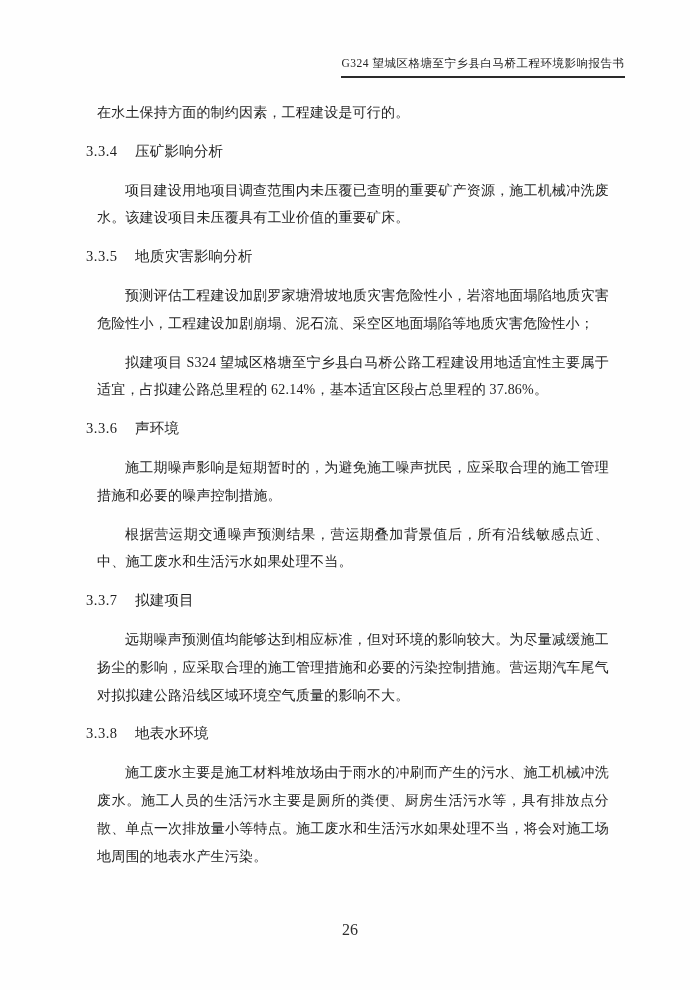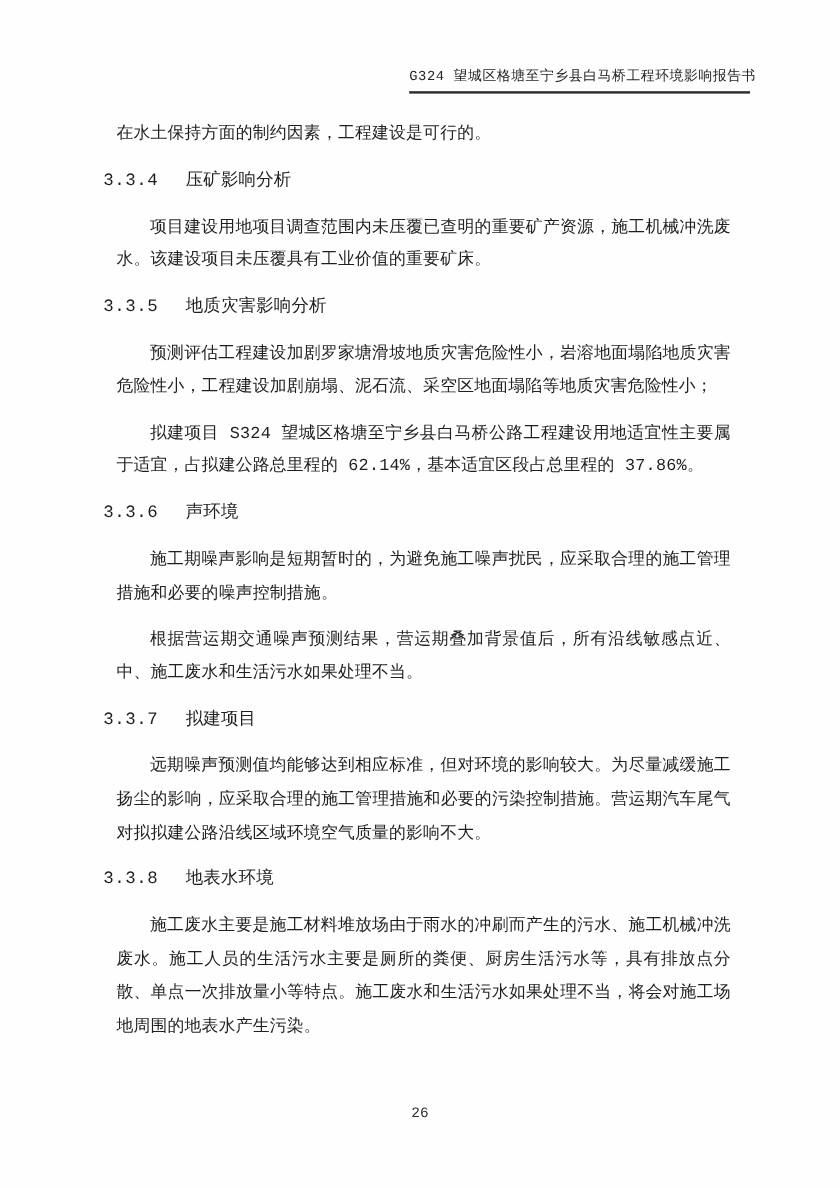--- a/index.html
+++ b/index.html
@@ -6,21 +6,21 @@
     margin: 0;
     padding: 0;
     background: #ffffff;
   }
   .page {
     position: relative;
     width: 700px;
     height: 990px;
     background: #fefefe;
     overflow: hidden;
-    font-family: Liberation Mono, monospace;
+    font-family: Liberation Serif, serif;
     color: #1f1f1f;
   }
   .header {
     position: absolute;
     top: 56px;
     left: 341px;
     width: 284px;
     text-align: center;
     font-size: 11.5px;
     letter-spacing: 0.5px;
@@ -55,21 +55,21 @@
   .heading .hnum {
     margin-right: 0.95em;
     letter-spacing: 0.5px;
   }
   .footer {
     position: absolute;
     top: 921px;
     left: 0;
     width: 700px;
     text-align: center;
-    font-size: 12px;
+    font-size: 16px;
     color: #2e2e2e;
   }
 </style>
 </head>
 <body>
 
 <div class="page">
 
   <div class="header">
     <span>G324 望城区格塘至宁乡县白马桥工程环境影响报告书</span>

